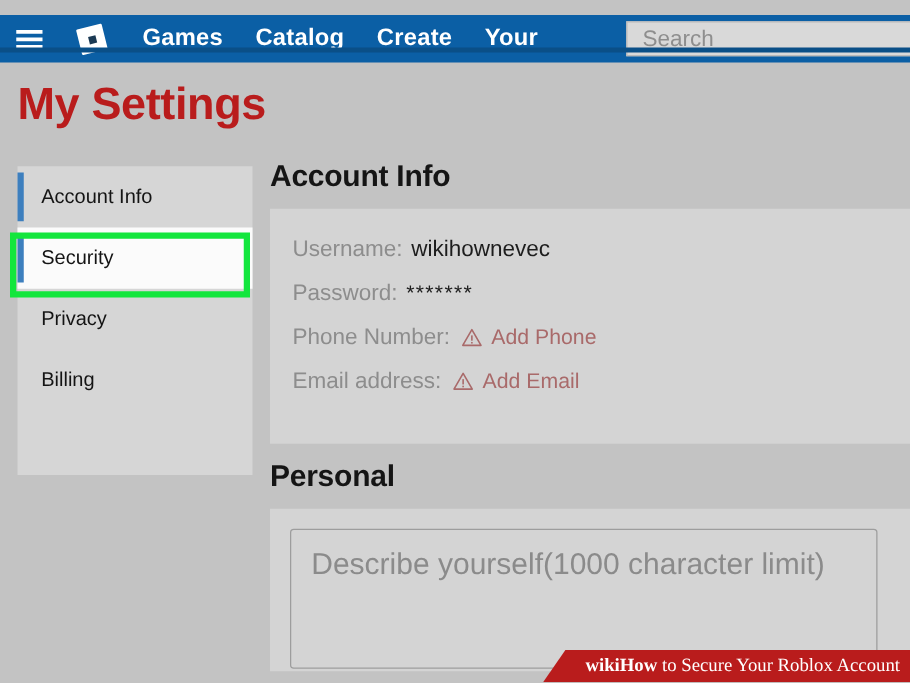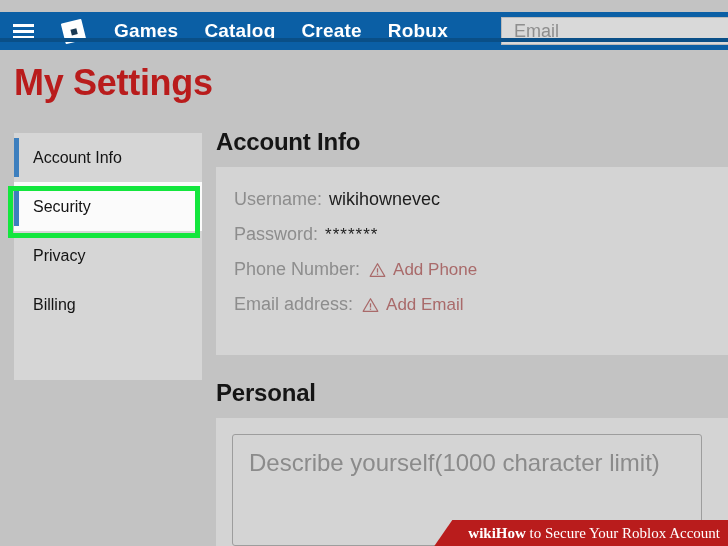--- a/index.html
+++ b/index.html
@@ -221,21 +221,21 @@
     height: 16px;
     margin-right: 7px;
     flex: none;
   }
   .warn-text {
     color: #a96a6a;
     font-size: 17px;
   }
 
   #personal-heading {
-    margin-top: 24px;
+    margin-top: 13px;
   }
   #personal-panel {
     margin-top: 11px;
     height: 130px;
     padding: 16px 0 0 16px;
   }
   #describe-box {
     width: 470px;
     height: 112px;
     background: #d4d4d4;
@@ -291,25 +291,25 @@
     <div class="nav-logo">
       <div class="tile">
         <div class="pip"></div>
       </div>
     </div>
 
     <div class="nav-links">
       <div class="nav-link">Games</div>
       <div class="nav-link">Catalog</div>
       <div class="nav-link">Create</div>
-      <div class="nav-link">Robux</div>
+      <div class="nav-link">Your</div>
     </div>
 
     <div id="nav-search">
-      <span class="ph">Email</span>
+      <span class="ph">Search</span>
     </div>
   </div>
   <div id="topnav-underline"></div>
 
   <div id="page-title">My Settings</div>
 
   <div id="sidebar">
 
     <div class="side-item">
       <span class="accent"></span>

